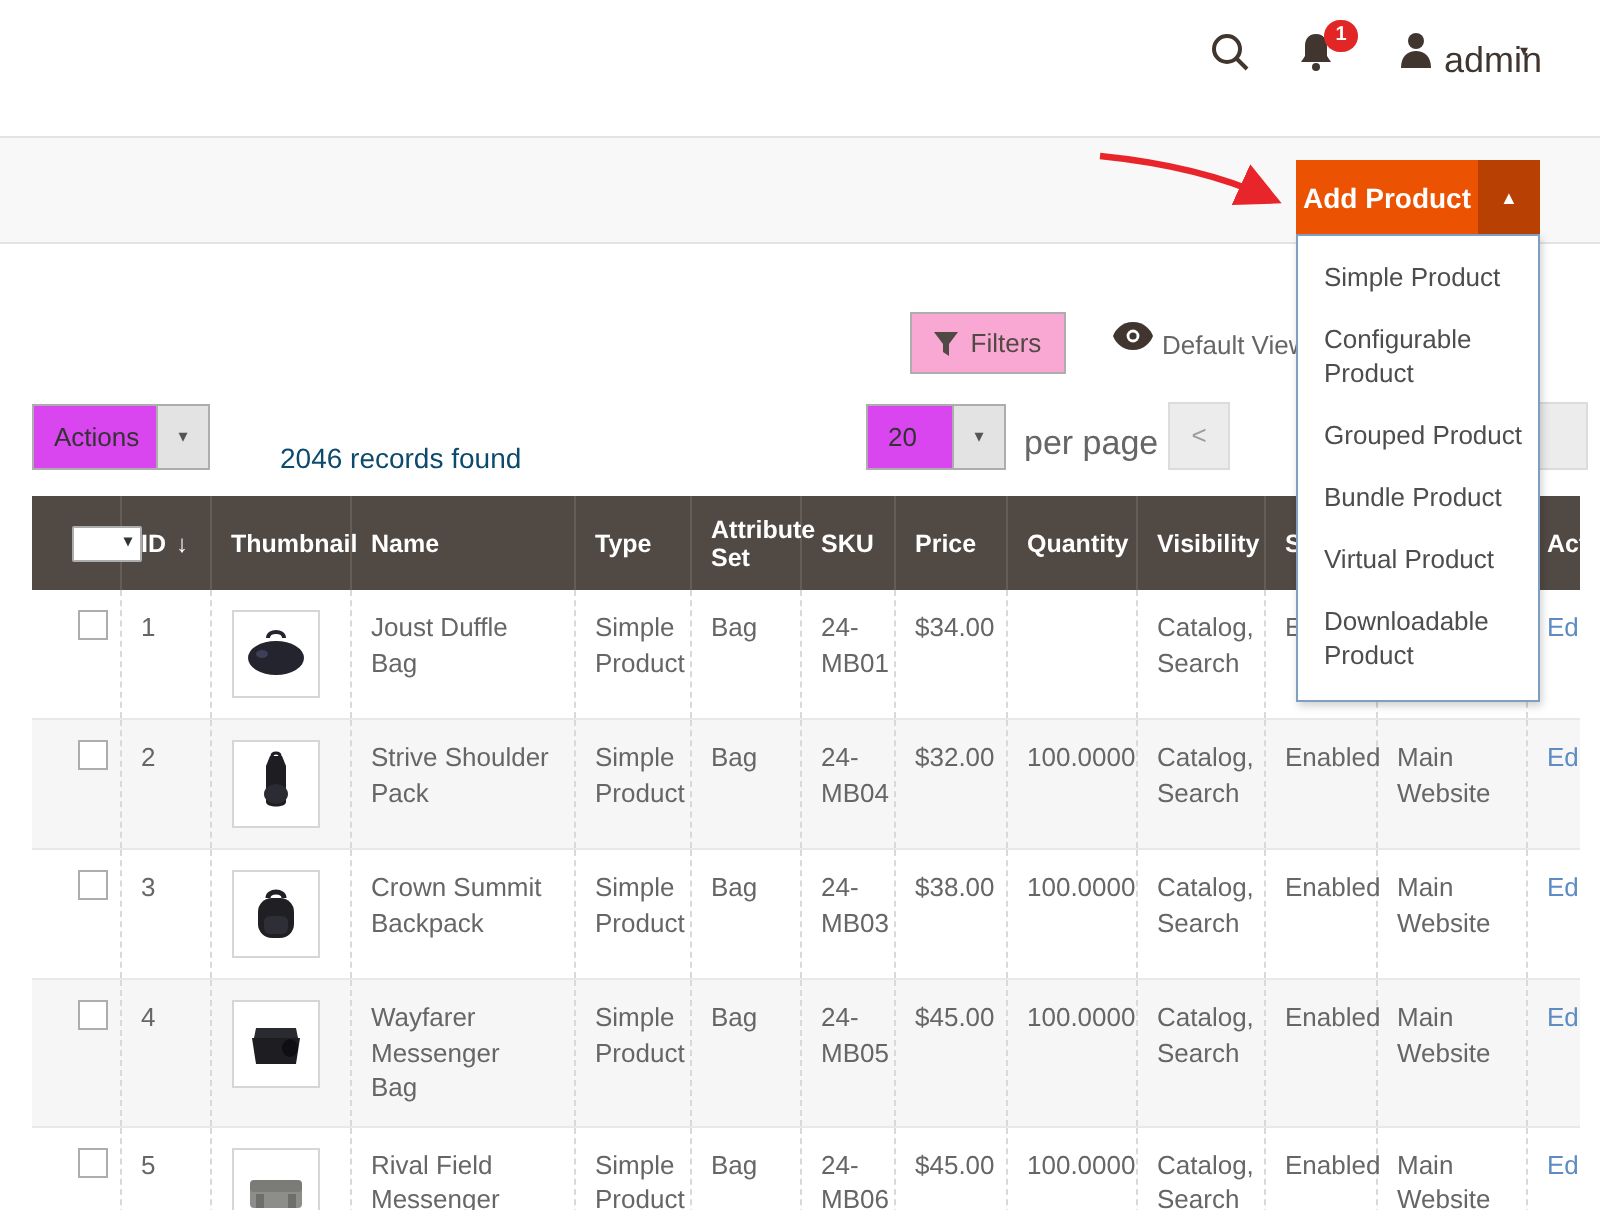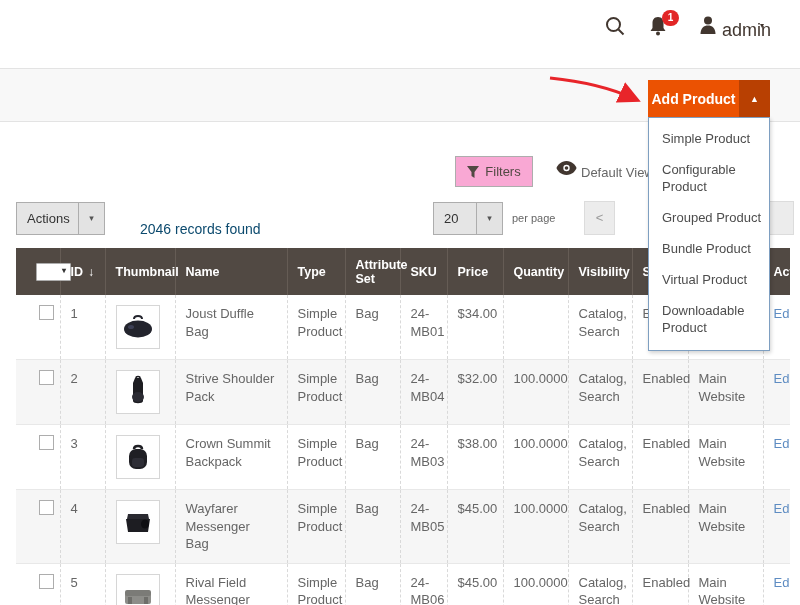--- a/index.html
+++ b/index.html
@@ -37,28 +37,28 @@
   .menu-item { padding:7px 8px 7px 13px; font-size:13px; color:#4d4d4d; line-height:17px; cursor:pointer; }
 
   
   .filters-btn { position:absolute; left:455px; top:156px; width:78px; height:31px; background:#f9a8d4;
                  border:1px solid #adadad; display:flex; align-items:center; justify-content:center;
                  gap:6px; font-size:13px; color:#514943; cursor:pointer; }
   .eye-wrap { position:absolute; left:556px; top:161px; cursor:pointer; }
   .view-label { position:absolute; left:581px; top:165px; font-size:13px; color:#666; cursor:pointer; white-space:nowrap; }
 
   
-  .select-ctl { position:absolute; height:33px; border:1px solid #adadad; background:#e5e5e5; cursor:pointer; }
+  .select-ctl { position:absolute; height:33px; border:1px solid #adadad; background:#d946ef; cursor:pointer; }
   .select-ctl .lbl { position:absolute; left:10px; top:0; line-height:31px; font-size:13px; color:#333; }
   .select-ctl .tog { position:absolute; right:0; top:0; width:26px; height:100%; background:#e3e3e3;
                      border-left:1px solid #adadad; text-align:center; line-height:31px; font-size:9px; color:#555; }
   .actions-ctl { left:16px; top:202px; width:89px; }
   .perpage-ctl { left:433px; top:202px; width:70px; }
   .records { position:absolute; left:140px; top:221px; font-size:14px; color:#0c4a6e; }
-  .perpage-lbl { position:absolute; left:512px; top:212px; font-size:11px; color:#666; }
+  .perpage-lbl { position:absolute; left:512px; top:212px; font-size:17px; color:#666; }
   .page-btn { position:absolute; top:201px; height:34px; background:#ececec; border:1px solid #dcdcdc;
               color:#9a9a9a; font-size:13px; text-align:center; line-height:32px; cursor:pointer; }
   .prev-btn { left:584px; width:31px; }
   .next-btn { left:752px; width:42px; }
 
   
   .grid-wrap { position:absolute; left:16px; top:248px; width:774px; height:357px; overflow:hidden; }
   table { border-collapse:collapse; table-layout:fixed; width:799px; }
   thead th { background:#514943; color:#fff; font-size:12.5px; font-weight:bold; text-align:left;
              padding:6px 10px; vertical-align:middle; border-left:1px solid #655c55; height:47px; cursor:pointer; }

